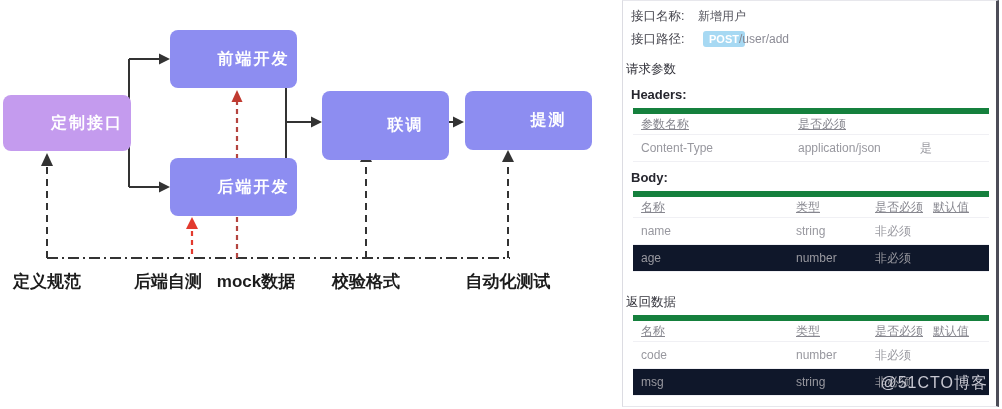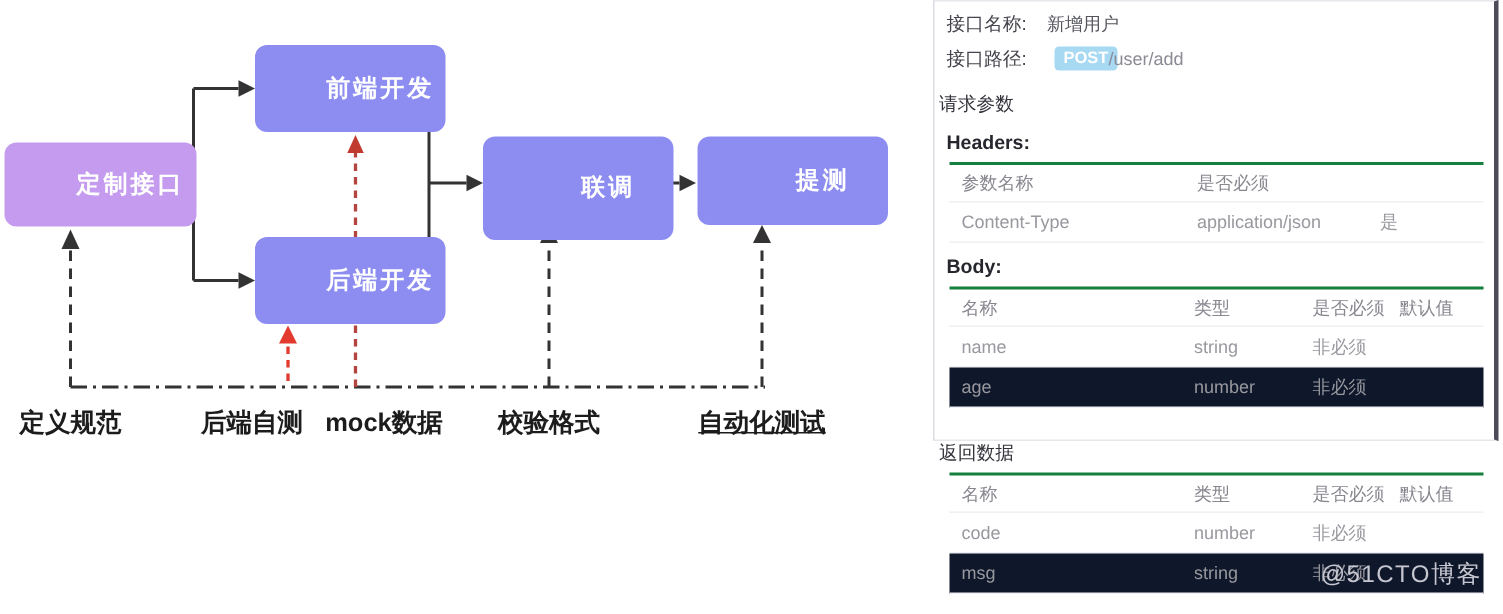--- a/index.html
+++ b/index.html
@@ -17,21 +17,21 @@
     letter-spacing:2px;z-index:2;padding-left:40px;
   }
   .fbox.start{background:#c49bee;}
   .fbox.flow{background:#8d8df1;}
   .stage{
     position:absolute;top:271px;height:22px;line-height:22px;
     text-align:center;font-size:17px;font-weight:600;color:#1c1c1c;z-index:2;
   }
   
   .panel{
-    position:absolute;left:622px;top:0;width:377px;height:294px;
+    position:absolute;left:622px;top:0;width:377px;height:407px;
     background:#ffffff;
     border-top:1px solid #e7e7ec;border-bottom:1px solid #e7e7ec;
     border-left:1px solid #dcdce2;border-right:3px solid #4d4d58;
     box-sizing:border-box;font-size:12px;padding-left:19px;
   }
   .kv{position:absolute;left:8px;height:22px;line-height:22px;}
   .kv .k{color:#45454d;font-size:12.5px;}
   .kv .v{position:absolute;left:67px;top:0;color:#55555e;white-space:nowrap;}
   .badge{
     position:absolute;left:72px;top:3px;height:16px;line-height:16px;
@@ -45,21 +45,21 @@
   }
   .subsection{
     position:absolute;left:8px;height:22px;line-height:22px;
     color:#26262e;font-weight:bold;font-size:13px;
   }
   .table{position:absolute;left:10px;width:356px;}
   .t-row{
     display:flex;align-items:center;height:27px;padding-left:8px;
     border-bottom:1px solid #f0f0f4;box-sizing:border-box;
   }
-  .t-head{border-top:2px solid #15803d;color:#87878f;}
+  .t-head{border-top:6px solid #15803d;color:#87878f;text-decoration:underline;}
   .t-row span{white-space:nowrap;overflow:hidden;}
   .t-row .cell{color:#98989f;}
   .t-head .cell{color:#87878f;}
   .alt{background:#0f172a;}
   .hc1{width:157px;} .hc2{width:122px;} .hc3{flex:1;}
   .bc1{width:155px;} .bc2{width:79px;} .bc3{width:58px;} .bc4{flex:1;}
   .watermark{
     position:absolute;right:8px;top:372px;color:#c7c7d1;
     font-size:16px;letter-spacing:1px;z-index:3;
   }
@@ -122,21 +122,21 @@
     <span>联调</span>
   </div>
   <div class="fbox flow" style="left:465px;top:91px;width:87px;height:59px;">
     <span>提测</span>
   </div>
 
   <div class="stage" style="left:2px;width:90px;">定义规范</div>
   <div class="stage" style="left:123px;width:90px;">后端自测</div>
   <div class="stage" style="left:208px;width:96px;">mock数据</div>
   <div class="stage" style="left:321px;width:90px;">校验格式</div>
-  <div class="stage" style="left:453px;width:110px;text-decoration:underline;">自动化测试</div>
+  <div class="stage" style="left:453px;width:110px;">自动化测试</div>
 </div>
 
 <div class="panel">
 
   <div class="kv" style="top:4px;">
     <span class="k">接口名称:</span>
     <span class="v">新增用户</span>
   </div>
 
   <div class="kv" style="top:27px;">

